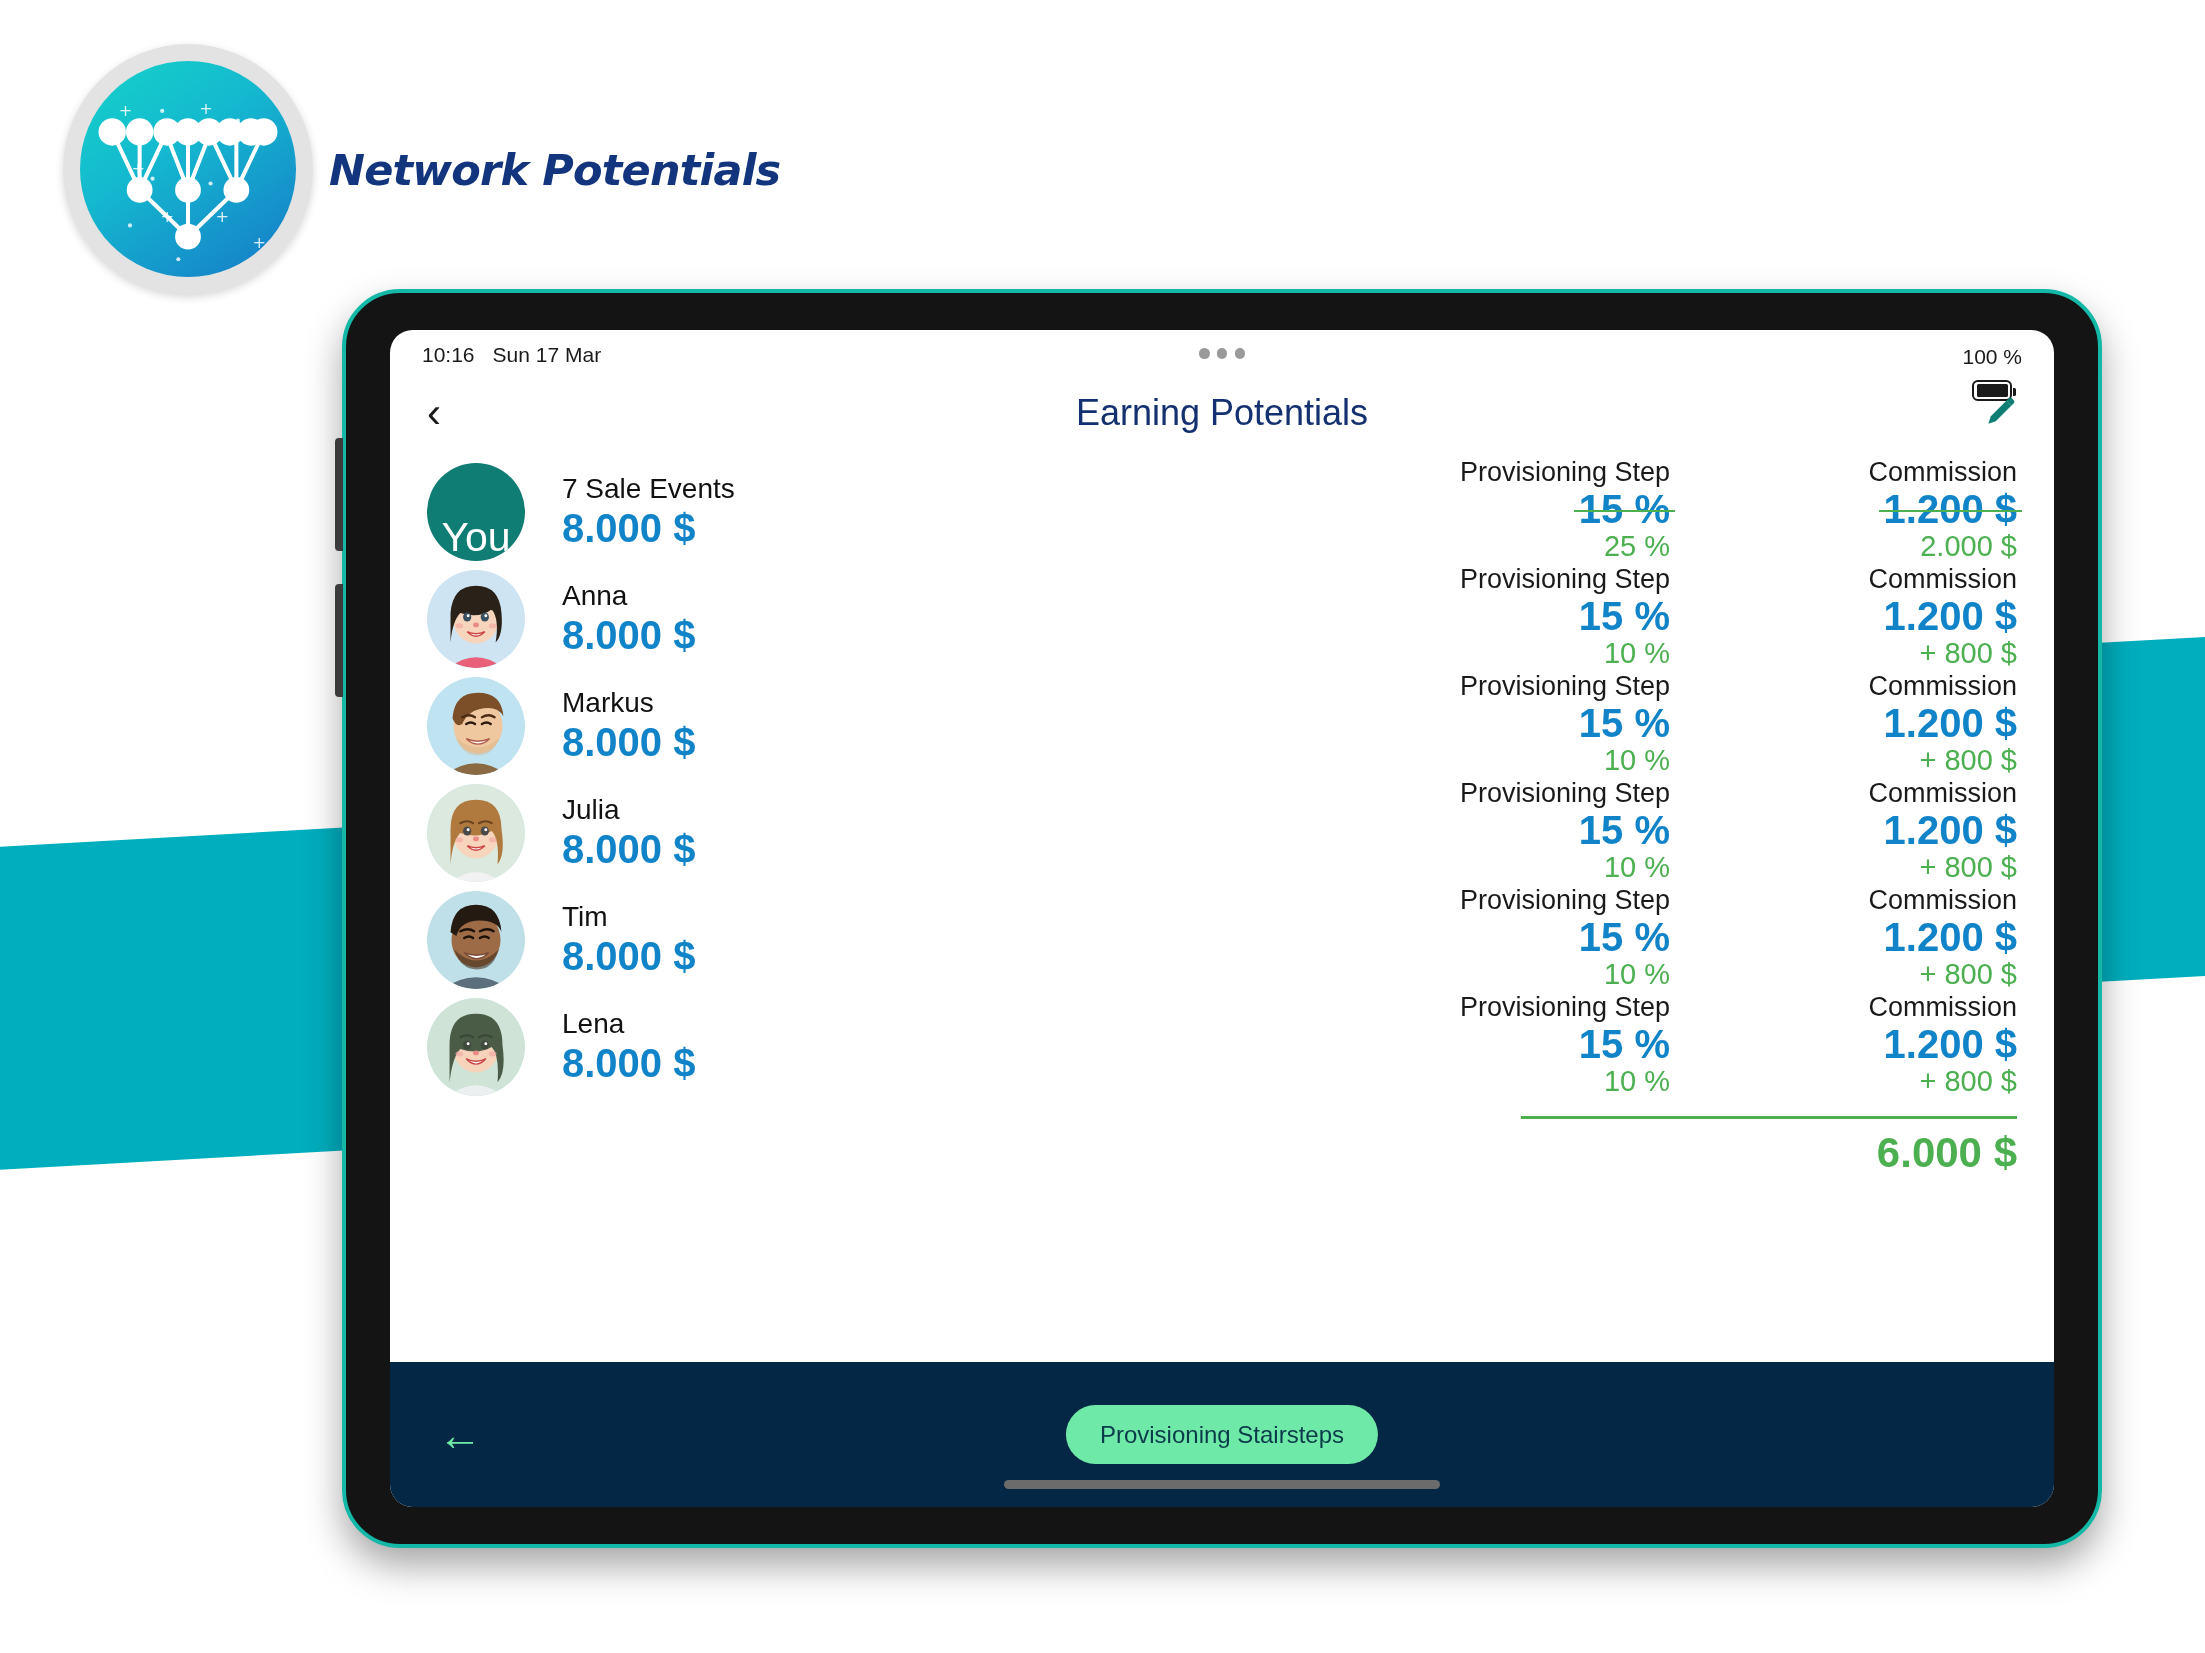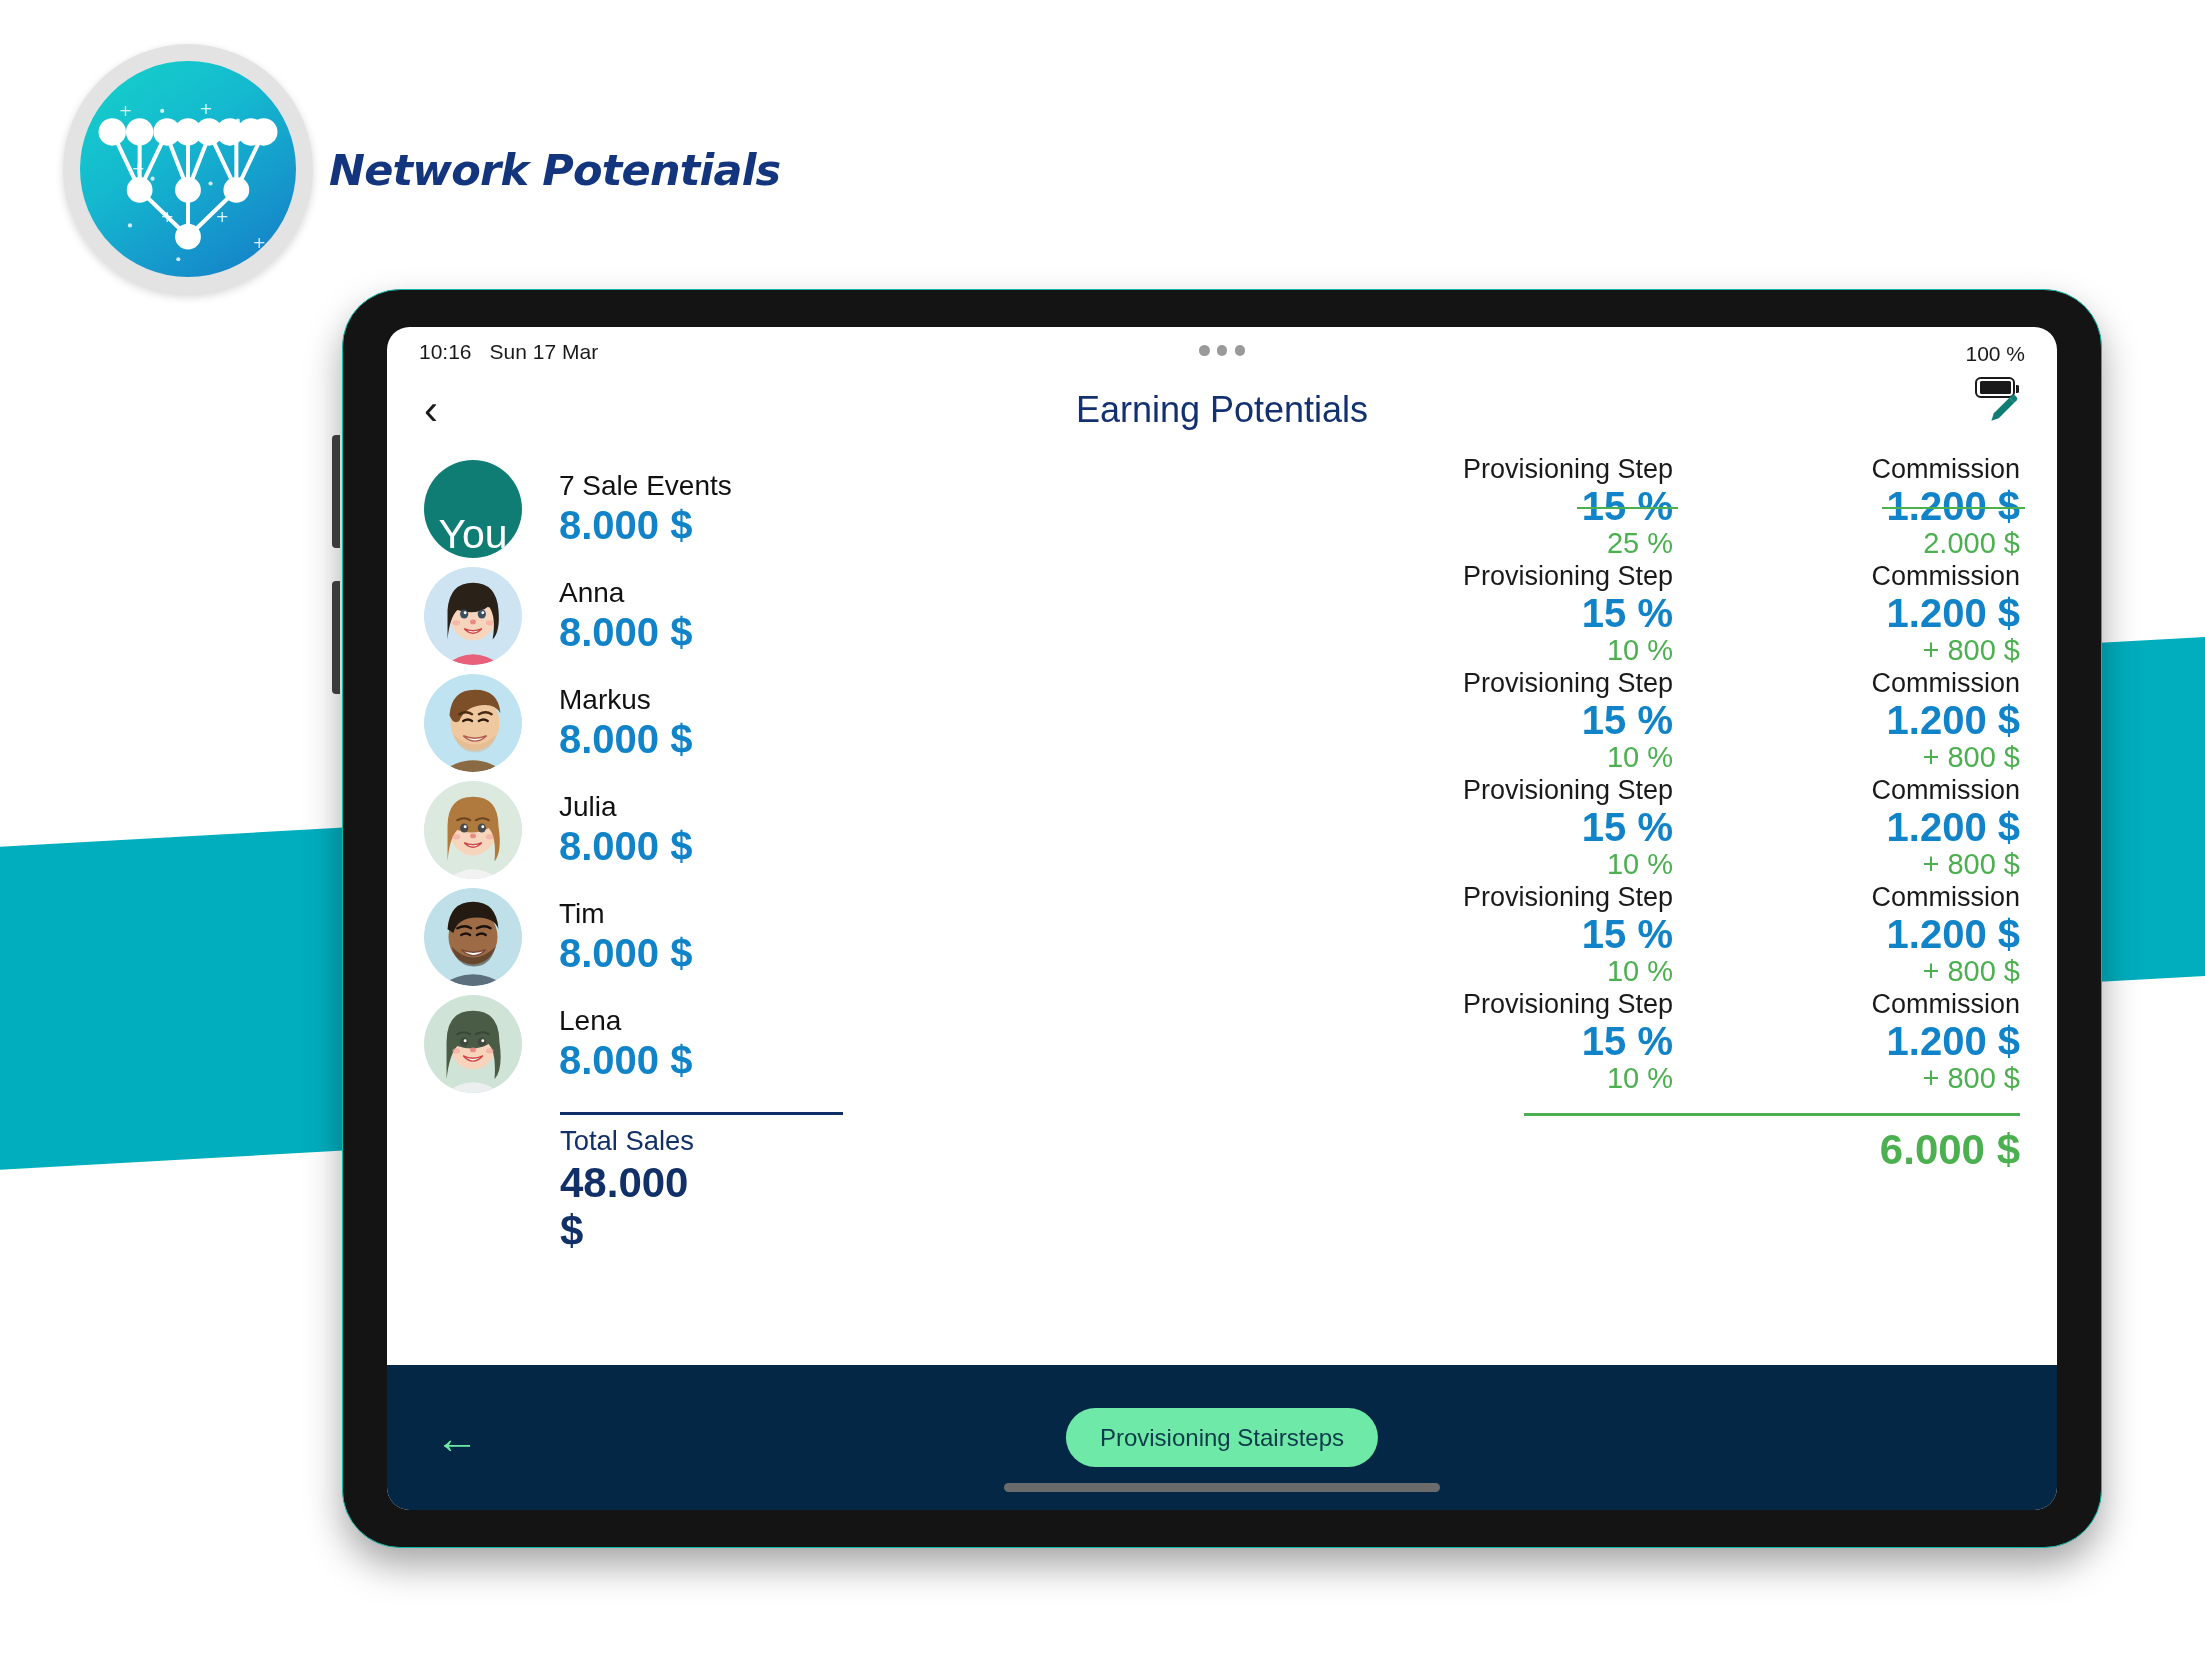--- a/index.html
+++ b/index.html
@@ -56,21 +56,21 @@
   }
 
   
   #tablet {
     position: absolute; left: 342px; top: 289px;
     width: 1760px; height: 1259px;
     background: #141414;
     border-radius: 58px;
     box-shadow: 0 18px 37px rgba(0,0,0,.35);
     z-index: 3;
-    border: 1px solid #14b8a6;
+    border: 4px solid #14b8a6;
     box-sizing: border-box;
   }
   #tablet:before{
     content:""; position:absolute; left:-11.3px; top:145px; width:8px; height:113px;
     background:#3b3b3b; border-radius:4px 0 0 4px;
   }
   #tablet:after{
     content:""; position:absolute; left:-11.3px; top:291px; width:8px; height:113px;
     background:#3b3b3b; border-radius:4px 0 0 4px;
   }
@@ -437,27 +437,20 @@
                   <ellipse cx="67" cy="57" rx="4" ry="2.6" fill="#f2a9a2" opacity=".7"></ellipse>
                 </g>
               </svg>
             </div>
             <div class="member-text">
               <div class="member-name">Lena</div>
               <div class="member-amount">8.000 $</div>
             </div>
           </div>
 
-          <div id="total-block">
-            <div id="total-inner">
-              <div class="total-rule"></div>
-              <div class="total-label">Total Sales</div>
-              <div class="total-amount">48.000 $</div>
-            </div>
-          </div>
         </div>
 
         <div id="spacer-col"></div>
 
         <div id="right-col">
 
           <div class="step-row">
             <div class="step-cell left-cell">
               <div class="cell-label">Provisioning Step</div>
               <div class="cell-main struck">15 %</div>

